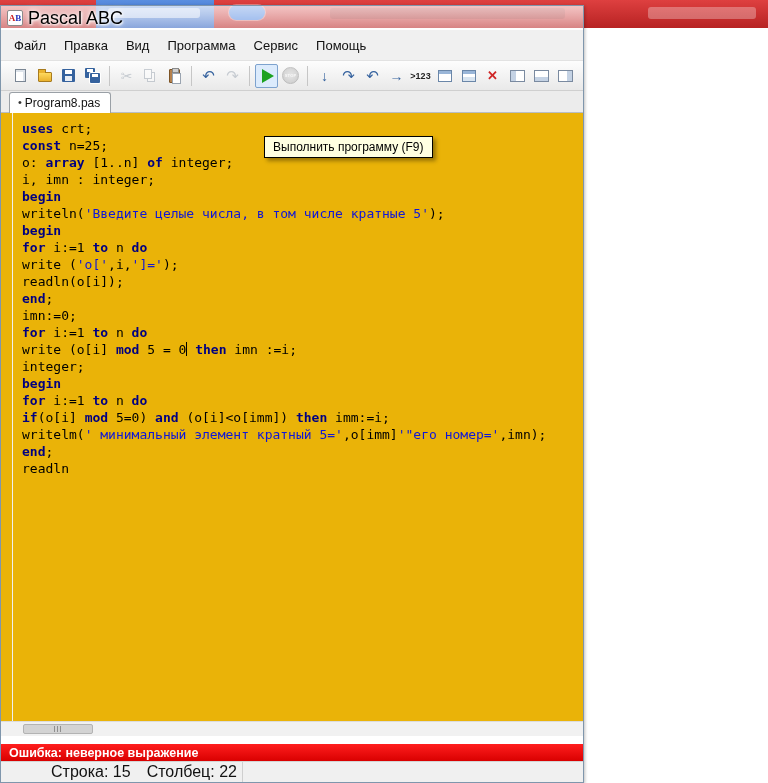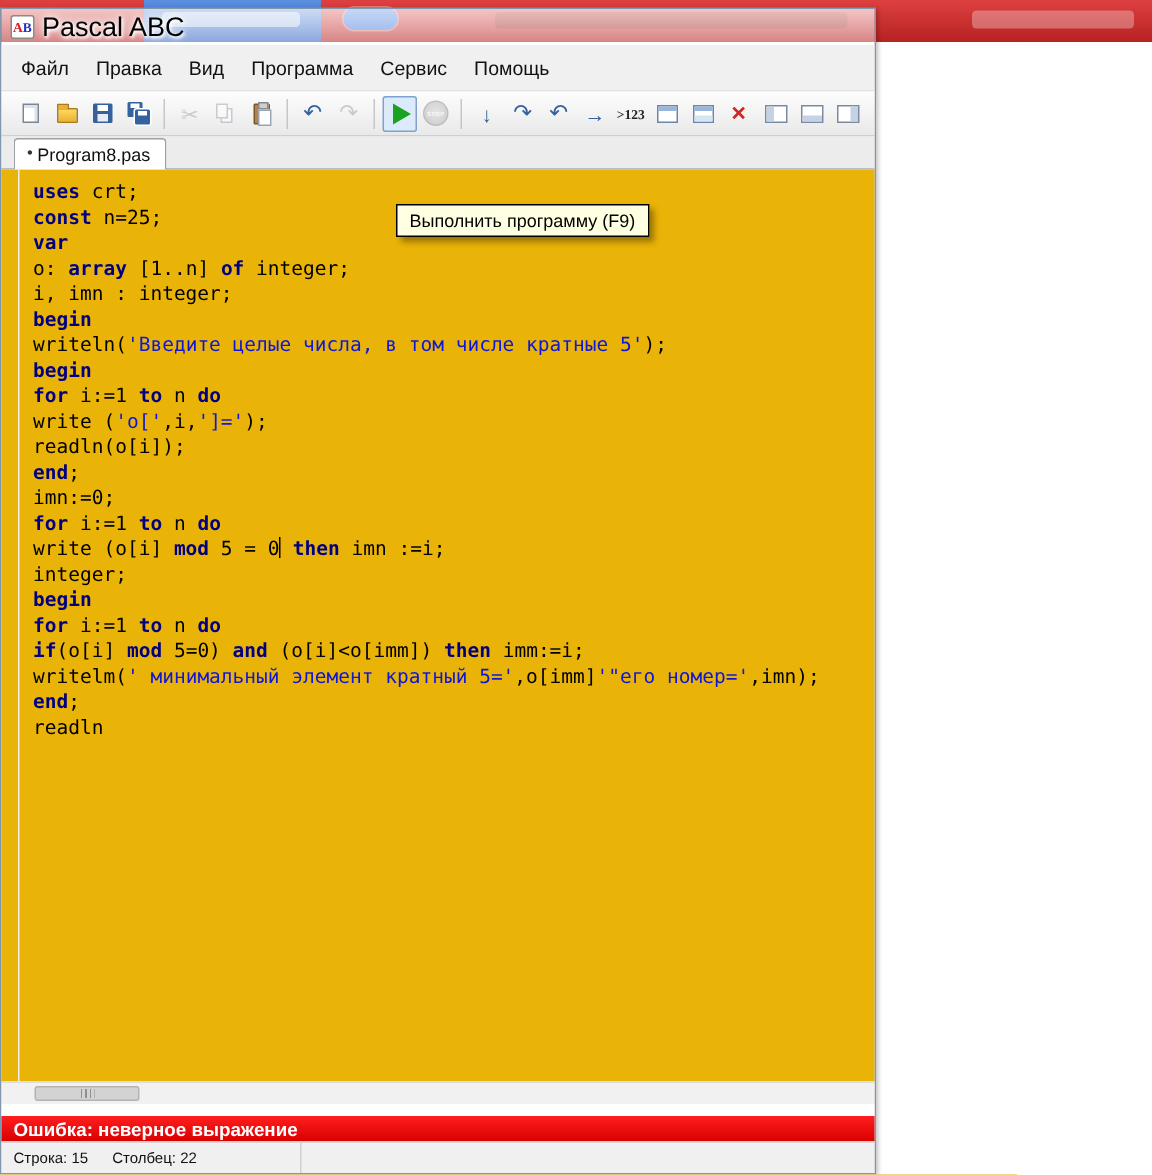--- a/index.html
+++ b/index.html
@@ -63,21 +63,21 @@
   .g-gray { color:#9aa4b0; } .g-blue { color:#35629e; } .g-red { color:#cf2626; }
   .ic-copy { width:8px; height:10px; background:#fff; border:1px solid #9aa4b0;
              box-shadow:3px 3px 0 -1px #fff, 3px 3px 0 0 #9aa4b0; margin:-2px 3px 2px -3px; }
   .ic-paste { width:11px; height:14px; background:#b5814d; border:1px solid #7d5426; border-radius:1px; position:relative; }
   .ic-paste::before { content:""; position:absolute; top:-2px; left:2px; width:5px; height:3px; background:#cfcfcf; border:1px solid #888; }
   .ic-paste::after { content:""; position:absolute; left:2px; top:3px; width:7px; height:9px; background:#fff; border:1px solid #9aa4b0; }
   .ic-run { width:0; height:0; border-left:12px solid #1ca221; border-top:7px solid transparent; border-bottom:7px solid transparent; margin-left:3px; }
   .ic-stop { width:17px; height:17px; border-radius:50%; background:radial-gradient(#d9d9d9,#a6a6a6);
              border:1px solid #8a8a8a; color:#fff; font-size:4px; font-weight:bold;
              display:flex; align-items:center; justify-content:center; letter-spacing:.2px; }
-  .ic-num { font-size:9px; font-weight:bold; color:#222; letter-spacing:0;font-family:Liberation Serif, serif; }
+  .ic-num { font-size:9px; font-weight:bold; color:#222; letter-spacing:0; }
   .ic-win { width:14px; height:12px; background:#fff; border:1px solid #6a86a8; position:relative; }
   .ic-win::before { content:""; position:absolute; left:0; top:0; right:0; height:3px; background:#9ab6d8; }
   .ic-win.alt::after { content:""; position:absolute; left:0; right:0; bottom:0; height:4px; background:#d8e4f0; }
   .ic-dock { width:15px; height:12px; background:#fff; border:1px solid #7a8aa0; position:relative; }
   .ic-dock.dl::before { content:""; position:absolute; left:0; top:0; bottom:0; width:5px; background:#c4d2e4; }
   .ic-dock.db::before { content:""; position:absolute; left:0; right:0; bottom:0; height:4px; background:#c4d2e4; }
   .ic-dock.dr::before { content:""; position:absolute; right:0; top:0; bottom:0; width:5px; background:#c4d2e4; }
 
   
   .tabbar { height:22px; background:#ececec; border-bottom:1px solid #b9bec4; display:flex; align-items:flex-end;
@@ -101,21 +101,21 @@
   
   .hscroll { height:15px; background:#f1f1f1; border-top:1px solid #dcdcdc; position:relative; flex:0 0 auto; }
   .hthumb { position:absolute; left:22px; top:2px; width:70px; height:10px; background:#d3d3d3;
             border:1px solid #b3b3b3; border-radius:2px; display:flex; align-items:center; justify-content:center; }
   .hgrip { width:9px; height:6px;
            background:repeating-linear-gradient(90deg,#8f8f8f 0 1px, transparent 1px 3px); }
   .gapbar { height:8px; background:#ffffff; flex:0 0 auto; }
   .errorbar { height:17px; background:linear-gradient(#ff1e1e,#d90000); color:#ffffff; font-weight:bold;
               font-size:12.5px; display:flex; align-items:center; padding-left:8px; flex:0 0 auto; }
   .statusbar { height:21px; background:#f0f0f0; border-top:1px solid #d4d4d4; display:flex; align-items:center;
-               font-size:10px; color:#111; flex:0 0 auto; }
+               font-size:16px; color:#111; flex:0 0 auto;padding-left:42px; }
   .status-group { width:200px; height:100%; display:flex; align-items:center; border-right:1px solid #cfcfcf; }
   .status-group span { margin-left:8px; }
   .status-group span + span { margin-left:16px; }
 
   
   .tooltip { position:absolute; left:264px; top:90px; background:#ffffe1; border:1px solid #000;
              padding:3px 8px; font-size:12px; color:#000; white-space:nowrap; z-index:50;
              box-shadow:3px 3px 4px rgba(0,0,0,.35);margin-top:46px; }
 </style>
 </head>
@@ -236,21 +236,20 @@
       <span class="marker">•</span>
       <span>Program8.pas</span>
     </div>
   </div>
 
   <div class="editor">
     <div class="gutter"></div>
     <div class="code">
         <div class="code-line"><span class="k">uses</span><span class="p"> crt;</span></div>
         <div class="code-line"><span class="k">const</span><span class="p"> n=25;</span></div>
-        <div class="code-line"><span class="k">var</span></div>
         <div class="code-line"><span class="p">o: </span><span class="k">array</span><span class="p"> [1..n] </span><span class="k">of</span><span class="p"> integer;</span></div>
         <div class="code-line"><span class="p">i, imn : integer;</span></div>
         <div class="code-line"><span class="k">begin</span></div>
         <div class="code-line"><span class="p">writeln(</span><span class="s">'Введите целые числа, в том числе кратные 5'</span><span class="p">);</span></div>
         <div class="code-line"><span class="k">begin</span></div>
         <div class="code-line"><span class="k">for</span><span class="p"> i:=1 </span><span class="k">to</span><span class="p"> n </span><span class="k">do</span></div>
         <div class="code-line"><span class="p">write (</span><span class="s">'o['</span><span class="p">,i,</span><span class="s">']='</span><span class="p">);</span></div>
         <div class="code-line"><span class="p">readln(o[i]);</span></div>
         <div class="code-line"><span class="k">end</span><span class="p">;</span></div>
         <div class="code-line"><span class="p">imn:=0;</span></div>

